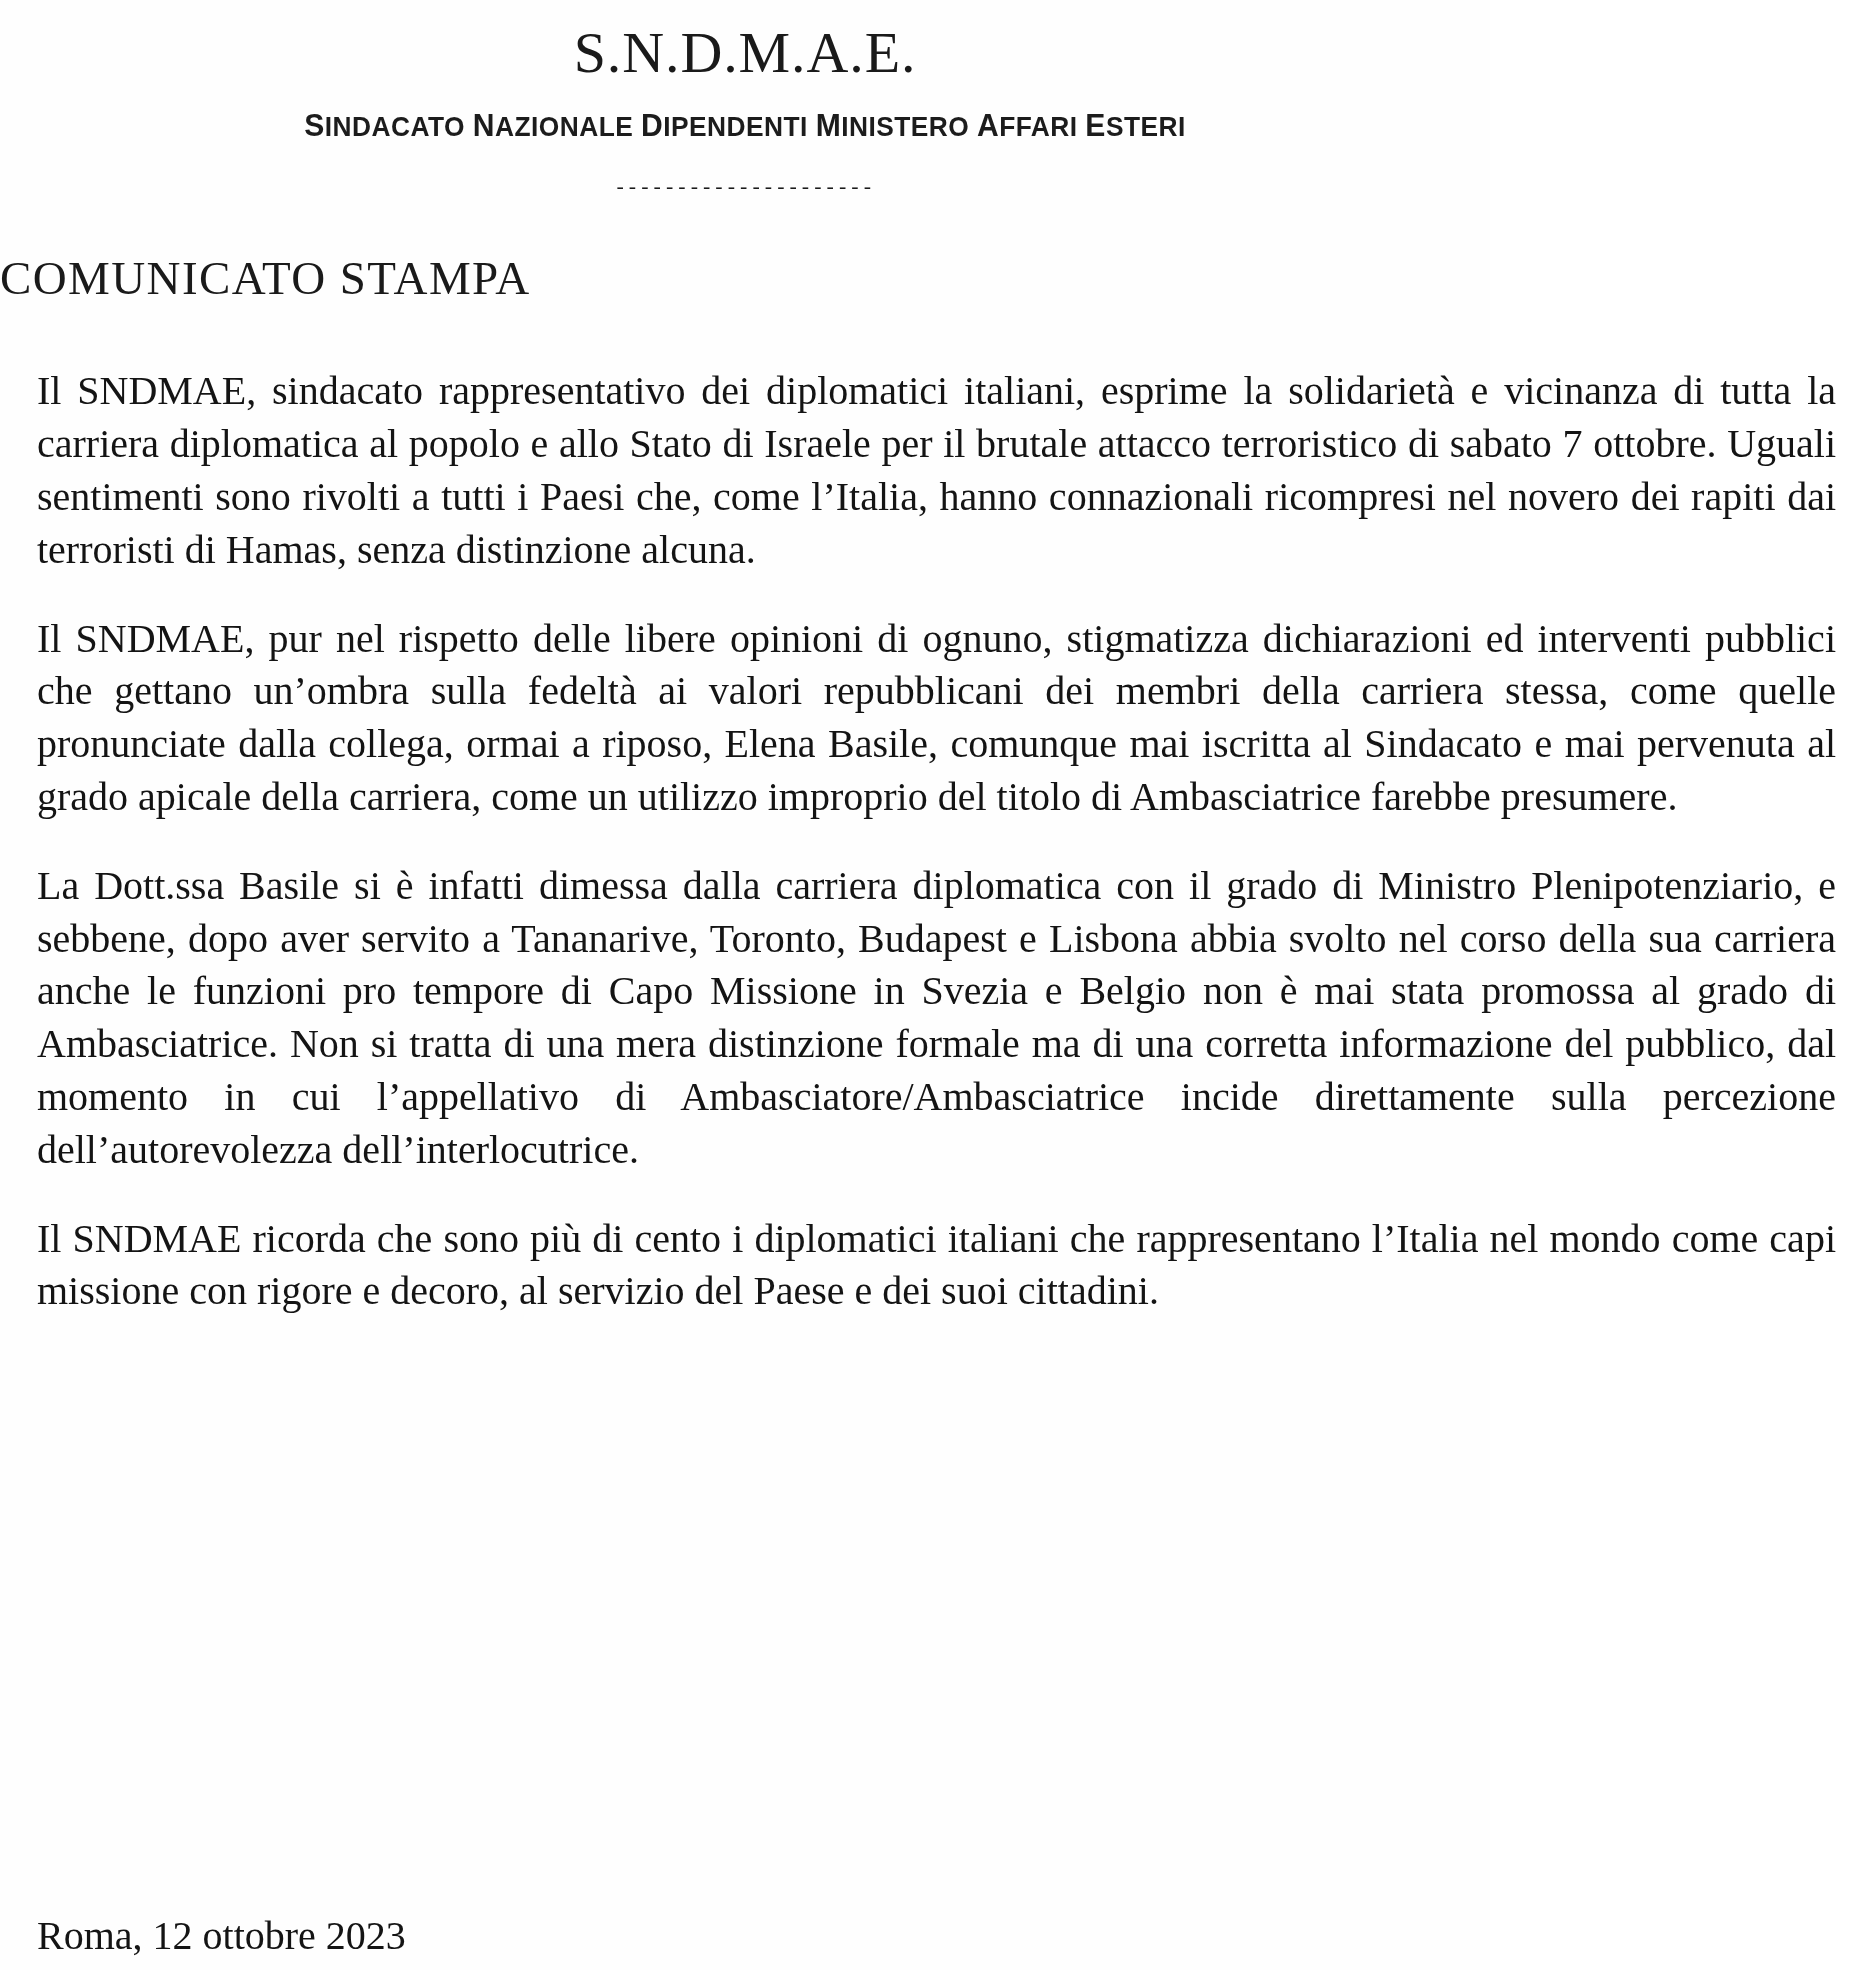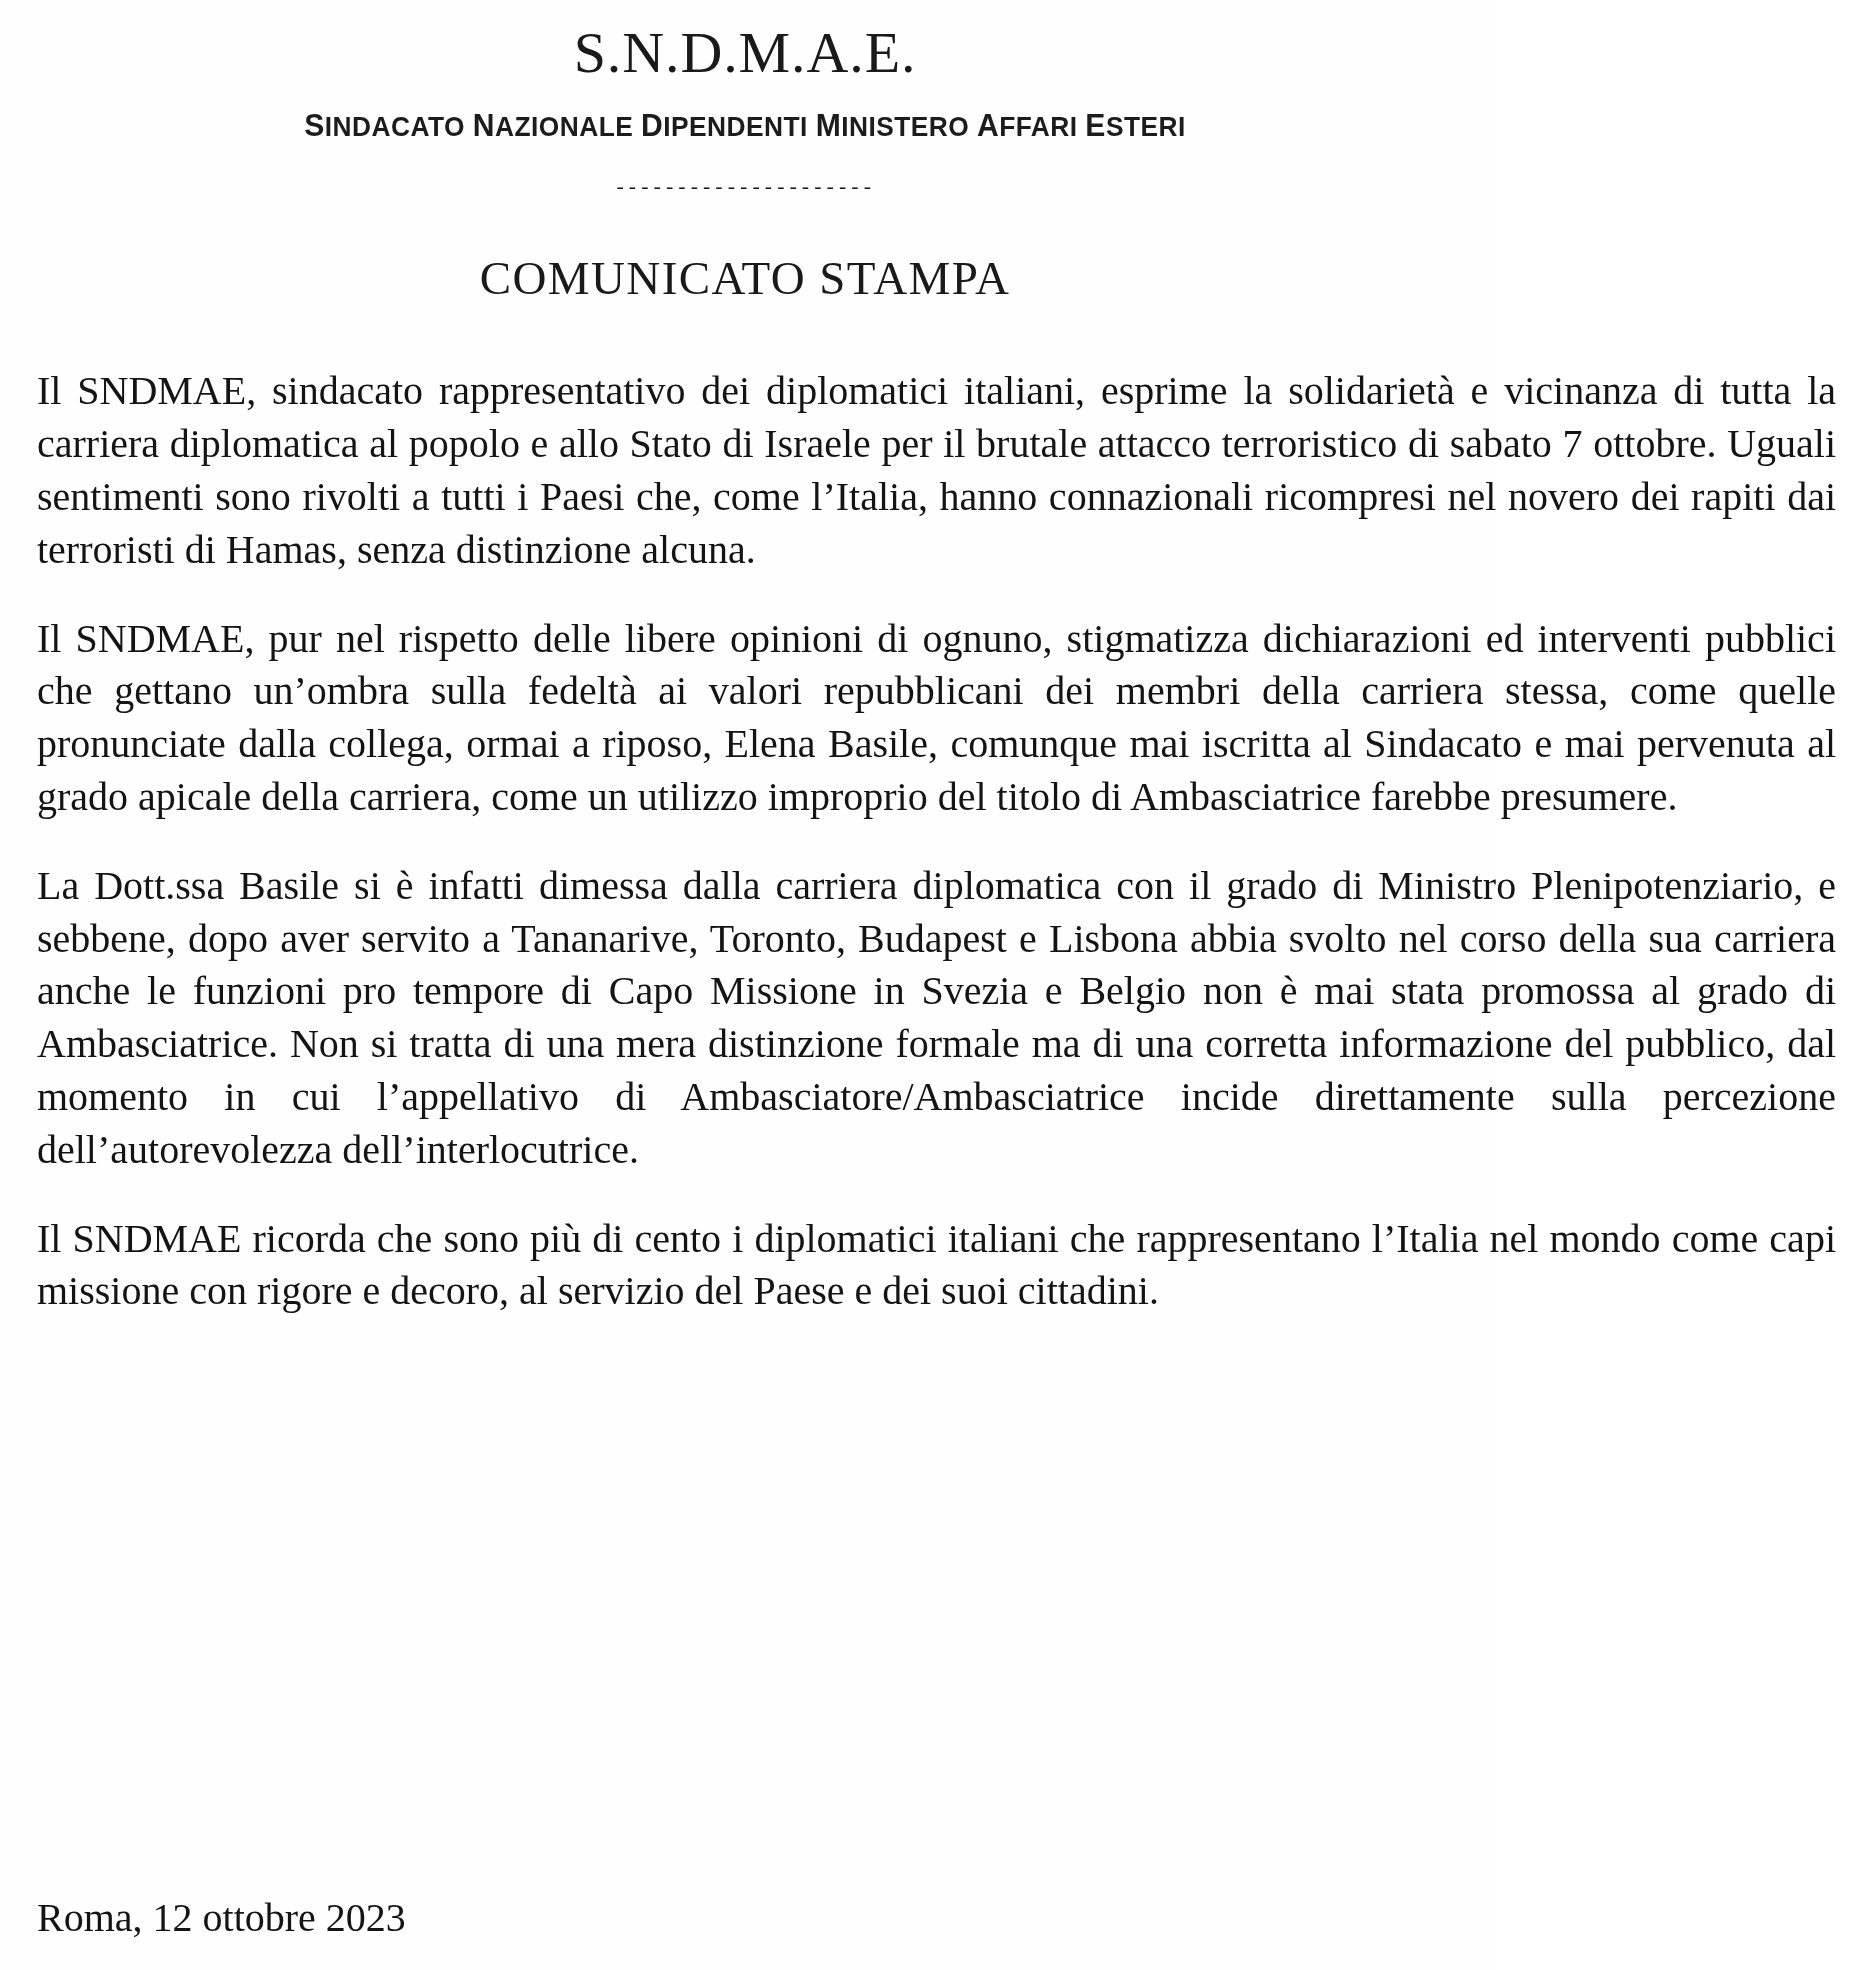--- a/index.html
+++ b/index.html
@@ -69,21 +69,21 @@
     height: 26px;
     line-height: 26px;
   }
 
   .doc-title {
     margin: 49px 0 0 0;
     font-size: 47px;
     letter-spacing: 1.4px;
     font-weight: 400;
     color: #1a1a1a;
-    text-align: center;
+    text-align: left;
   }
 
   
   .body-copy {
     margin: 60px 37px 0 37px;
     width: 1799px;
     box-sizing: border-box;
   }
 
   .para {
@@ -96,21 +96,21 @@
     hyphens: none;
   }
   .para:last-of-type {
     margin-bottom: 0;
   }
 
   
   .footer {
     position: absolute;
     left: 37px;
-    bottom: 26px;
+    bottom: 8px;
   }
   .dateline {
     font-size: 40px;
     line-height: 1.3;
     color: #141414;
     white-space: nowrap;
   }
 </style>
 </head>
 <body>

